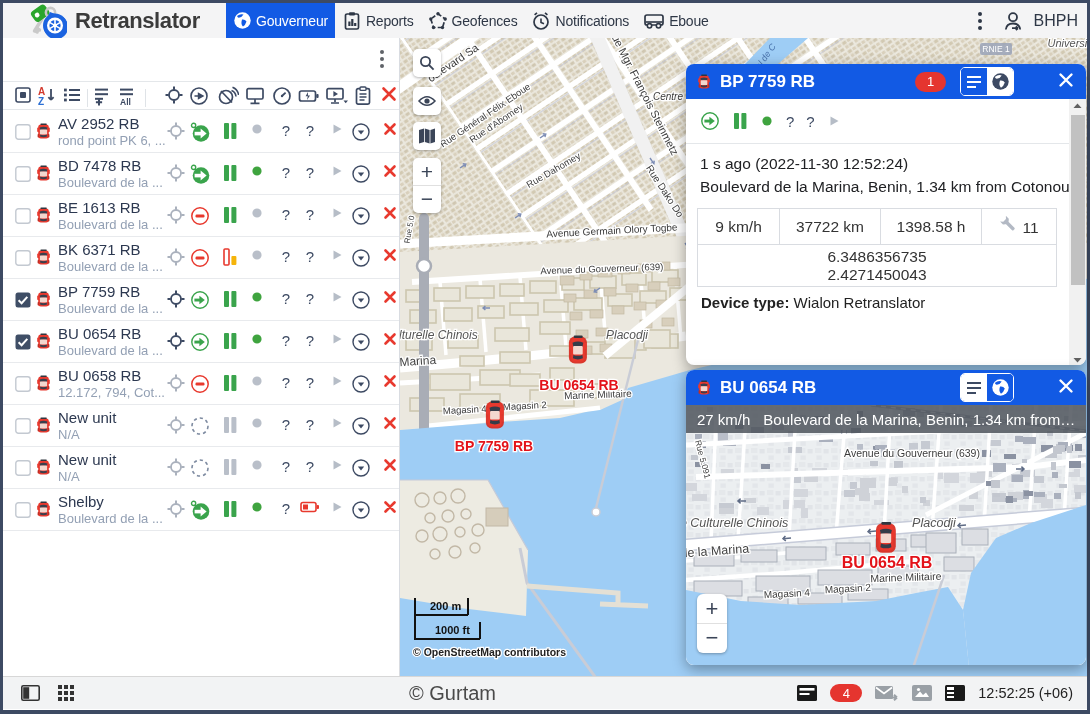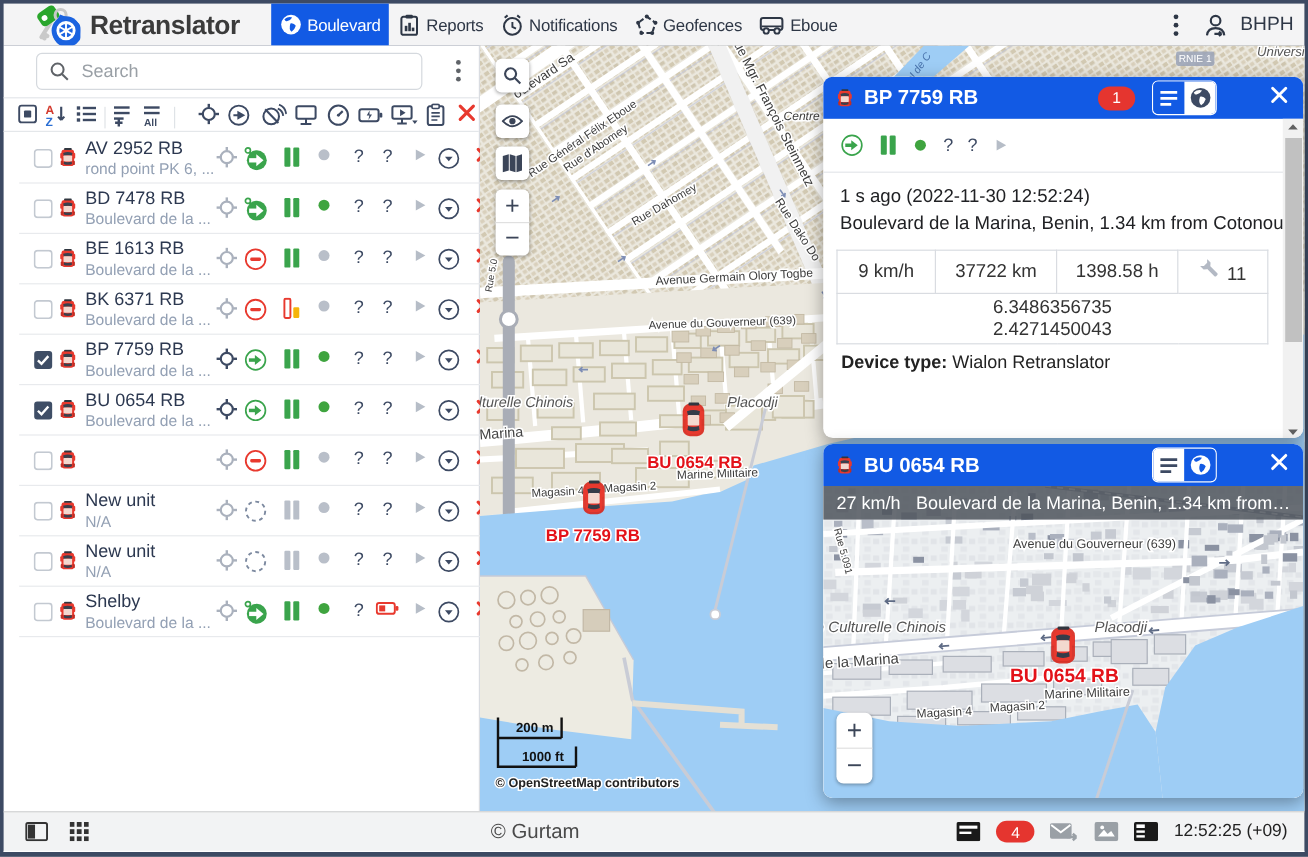--- a/index.html
+++ b/index.html
@@ -10,21 +10,21 @@
 #nav-right { margin-left:auto; display:flex; align-items:center; padding-right:9px; }
 #nav-right .bhph { font-size:16px; color:#2e3746; }
 #sidebar { position:absolute; left:3px; top:38px; width:397px; height:638px; background:#fff; border-right:1px solid #d9dce1; }
 #searchwrap { position:absolute; left:0; top:0; width:100%; height:44px; border-bottom:1px solid #e4e7ea; }
 #searchbox { position:absolute; left:27px; top:6px; width:322px; height:31px; border:1px solid #d5d9de; border-radius:5px; display:flex; align-items:center; padding-left:10px; }
 #searchbox .ph { color:#9aa0a6; font-size:15px; margin-left:10px; }
 #sdots { position:absolute; right:14px; top:11px; }
 #toolbar { position:absolute; left:0; top:44px; width:100%; height:28px; border-bottom:1px solid #e4e7ea; }
 #toolbar .ti { position:absolute; top:4px; }
 #toolbar .sep { position:absolute; top:7px; width:1px; height:18px; background:#dfe3e7; }
-#rows { position:absolute; left:13px; top:73px; width:100%; }
+#rows { position:absolute; left:0; top:73px; width:100%; }
 .row { position:relative; height:42px; border-bottom:1px solid #e8eaed; }
 .c-cb { position:absolute; left:12px; top:13px; }
 .c-car { position:absolute; left:34px; top:12px; }
 .c-name { position:absolute; left:55px; top:4px; width:105px; }
 .c-name .nm { font-size:15px; color:#2c3850; line-height:18px; white-space:nowrap; }
 .c-name .ad { font-size:13px; color:#93a0b4; line-height:16px; white-space:nowrap; }
 .ci { position:absolute; top:11px; width:20px; text-align:center; }
 #map { position:absolute; left:400px; top:38px; width:687px; height:638px; overflow:hidden; background:#f0eee7; }
 .mapbtn { position:absolute; width:28px; height:28px; background:#fff; border-radius:5px; box-shadow:0 1px 3px rgba(0,0,0,0.3); display:flex; align-items:center; justify-content:center; }
 #zoomgrp { position:absolute; left:13px; top:120px; width:28px; height:55px; background:#fff; border-radius:5px; box-shadow:0 1px 3px rgba(0,0,0,0.3); }
@@ -46,21 +46,21 @@
 table.stats td { border:1px solid #d9dce1; text-align:center; font-size:15.5px; color:#333; height:36px; }
 .connbox { width:360px; margin-left:-3px; background:#f2f3f5; border:1px solid #e1e3e8; padding:6px 9px; font-size:15px; color:#222; margin-top:8px; }
 .devline { font-size:15px; color:#222; margin-top:7px; padding-left:1px; }
 #p1scroll { position:absolute; right:0; top:35px; width:17px; height:266px; background:#f1f1f1; }
 #p1scroll .thumb { position:absolute; left:1.5px; top:16px; width:14px; height:170px; background:#c1c1c1; }
 #infobar { position:absolute; left:0; top:35px; width:100%; height:28px; background:rgba(78,84,92,0.85); color:#fff; font-size:15px; display:flex; align-items:center; padding-left:11px; z-index:5; white-space:nowrap; overflow:hidden; }
 #minizoom { position:absolute; left:11px; top:224px; width:30px; height:59px; background:#fff; border-radius:6px; box-shadow:0 1px 3px rgba(0,0,0,0.3); z-index:6; }
 #minizoom .z { height:29px; display:flex; align-items:center; justify-content:center; font-size:22px; color:#3b4558; }
 #minizoom .z + .z { border-top:1px solid #e0e0e0; }
 #bottom { position:absolute; left:3px; top:676px; width:1084px; height:34px; background:#f2f3f4; border-top:1px solid #d7d7d7; border-bottom:1px solid #fff; display:flex; align-items:center; }
-#bottom .mid { position:absolute; left:406px; font-size:17px; color:#4a4a4a; }
+#bottom .mid { position:absolute; left:406px; font-size:20px; color:#4a4a4a; }
 #bottom .right { margin-left:auto; display:flex; align-items:center; gap:13px; padding-right:14px; }
 #bottom .time { font-size:14.5px; color:#222; }
 .rbadge { background:#e5352f; color:#fff; font-size:13px; border-radius:10px; min-width:32px; height:18px; display:flex; align-items:center; justify-content:center; }
 </style></head><body>
 
 <div id="nav">
   <div id="logo">
     <svg width="38" height="34" viewBox="0 0 38 34" style="">
       <path d="M13 15 L5.5 27 M7.5 24 L10.5 26 M5.8 26.5 L8.2 28" stroke="#c9c9c9" stroke-width="3.4" fill="none" stroke-linecap="round"></path>
       <g transform="rotate(-35 11 9)">
@@ -74,50 +74,50 @@
       <circle cx="26" cy="21.5" r="1.9" fill="#fff"></circle>
       <path d="M26 14.7 L26 28.3 M20.1 18.1 L31.9 24.9 M20.1 24.9 L31.9 18.1" stroke="#fff" stroke-width="1.6"></path>
   </svg>
     <span class="t">Retranslator</span>
   </div>
   <div class="tab active">
       <svg width="19" height="19" viewBox="0 0 19 19" style="">
         <circle cx="9.5" cy="9.5" r="8.2" fill="#fff"></circle>
         <path d="M4 5 Q7 2.5 10.5 3.5 Q9 6 6.5 6.5 Q5 7.5 4 5 M9 8.5 Q12 8 13.5 10.5 Q12.5 14 10 15.5 Q7.5 13.5 9 8.5" fill="#125ae4"></path>
       </svg>
-      <span>Boulevard</span>
+      <span>Gouverneur</span>
     </div>
   <div class="tab">
       <svg width="20" height="20" viewBox="0 0 20 20" style="">
         <rect x="3.5" y="3" width="13" height="15" rx="1.6" fill="none" stroke="#2e3746" stroke-width="1.7"></rect>
         <rect x="7" y="1.2" width="6" height="3.2" rx="1" fill="#2e3746"></rect>
         <rect x="6.3" y="10.5" width="2.2" height="4.5" fill="#2e3746"></rect>
         <rect x="9.2" y="8" width="2.2" height="7" fill="#2e3746"></rect>
         <rect x="12.1" y="12" width="2.2" height="3" fill="#2e3746"></rect>
       </svg>
       <span>Reports</span>
-    </div>
-  <div class="tab">
-      <svg width="20" height="20" viewBox="0 0 20 20" style="">
-        <circle cx="10" cy="11" r="7" fill="none" stroke="#2e3746" stroke-width="1.7"></circle>
-        <path d="M10 7.4 L10 11.4 L13 12.8" fill="none" stroke="#2e3746" stroke-width="1.6"></path>
-        <path d="M3.6 3.8 L6 1.8 M16.4 3.8 L14 1.8" stroke="#2e3746" stroke-width="1.7"></path>
-      </svg>
-      <span>Notifications</span>
     </div>
   <div class="tab">
       <svg width="20" height="20" viewBox="0 0 20 20" style="">
         <path d="M10 2.8 L17.2 8 L14.5 16.5 L5.5 16.5 L2.8 8 Z" fill="none" stroke="#2e3746" stroke-width="1.7" stroke-dasharray="4 2.2"></path>
         <circle cx="10" cy="2.8" r="1.7" fill="#2e3746"></circle>
         <circle cx="17.2" cy="8" r="1.7" fill="#2e3746"></circle>
         <circle cx="14.5" cy="16.5" r="1.7" fill="#2e3746"></circle>
         <circle cx="5.5" cy="16.5" r="1.7" fill="#2e3746"></circle>
         <circle cx="2.8" cy="8" r="1.7" fill="#2e3746"></circle>
       </svg>
       <span>Geofences</span>
+    </div>
+  <div class="tab">
+      <svg width="20" height="20" viewBox="0 0 20 20" style="">
+        <circle cx="10" cy="11" r="7" fill="none" stroke="#2e3746" stroke-width="1.7"></circle>
+        <path d="M10 7.4 L10 11.4 L13 12.8" fill="none" stroke="#2e3746" stroke-width="1.6"></path>
+        <path d="M3.6 3.8 L6 1.8 M16.4 3.8 L14 1.8" stroke="#2e3746" stroke-width="1.7"></path>
+      </svg>
+      <span>Notifications</span>
     </div>
   <div class="tab">
       <svg width="22" height="20" viewBox="0 0 22 20" style="">
         <rect x="2" y="4" width="18" height="10" rx="2" fill="none" stroke="#2e3746" stroke-width="1.7"></rect>
         <path d="M2.6 11 L19.4 11" stroke="#2e3746" stroke-width="1.6"></path>
         <circle cx="6.5" cy="14.8" r="2.2" fill="#f4f4f5" stroke="#2e3746" stroke-width="1.6"></circle>
         <circle cx="15.5" cy="14.8" r="2.2" fill="#f4f4f5" stroke="#2e3746" stroke-width="1.6"></circle>
       </svg>
       <span>Eboue</span>
     </div>
@@ -135,27 +135,20 @@
           <path d="M3.8 19.5 Q4.5 13.5 11 13.5 Q17.5 13.5 18.2 19.5" fill="none" stroke="#2e3746" stroke-width="1.8"></path>
           <path d="M10 18.2 L16 18.2 M16 18.2 L13.8 16.4 M16 18.2 L13.8 20" stroke="#2e3746" stroke-width="1.8" fill="none"></path>
         </svg>
       </span>
       <span class="bhph">BHPH</span>
     </div>
 </div>
 
 <div id="sidebar">
   <div id="searchwrap">
-    <div id="searchbox">
-        <svg width="17" height="17" viewBox="0 0 17 17" style="">
-          <circle cx="7" cy="7" r="5" fill="none" stroke="#5f6368" stroke-width="1.7"></circle>
-          <path d="M10.8 10.8 L15.5 15.5" stroke="#5f6368" stroke-width="1.7"></path>
-        </svg>
-        <span class="ph">Search</span>
-      </div>
     <div id="sdots"><svg width="6" height="20" viewBox="0 0 6 20" style="">
           <circle cx="3" cy="3" r="2" fill="#5f6368"></circle>
           <circle cx="3" cy="10" r="2" fill="#5f6368"></circle>
           <circle cx="3" cy="17" r="2" fill="#5f6368"></circle>
         </svg></div>
   </div>
   <div id="toolbar">
     <span class="ti" style="left:11px"><svg width="18" height="18" viewBox="0 0 18 18" style="">
           <rect x="2" y="2" width="14" height="14" rx="2" fill="#fff" stroke="#3d4a63" stroke-width="1.6"></rect>
           <rect x="6" y="6" width="6" height="6" rx="1" fill="#3d4a63"></rect>
@@ -564,20 +557,24 @@
       <rect x="0.2" y="4.6" width="2" height="4.4" rx="0.8" fill="#e8392e"></rect>
               <rect x="10.8" y="4.6" width="2" height="4.4" rx="0.8" fill="#e8392e"></rect>
       <rect x="0.6" y="11" width="1.8" height="3.6" rx="0.8" fill="#c22e24"></rect>
               <rect x="10.6" y="11" width="1.8" height="3.6" rx="0.8" fill="#c22e24"></rect>
       <path d="M2.6 4.5 Q6.5 3 10.4 4.5 L9.8 7 Q6.5 5.9 3.2 7 Z" fill="#39404d"></path>
       <rect x="2.9" y="6.6" width="7.2" height="5" rx="0.6" fill="#f3d8cf"></rect>
       <path d="M3 13.6 Q6.5 15 10 13.6 L9.7 11.6 Q6.5 12.7 3.3 11.6 Z" fill="#39404d"></path>
       <rect x="3.4" y="0.4" width="6.4" height="1.6" rx="0.7" fill="#30363f"></rect>
     </g>
           </svg></span>
+      <div class="c-name">
+          <div class="nm">BU 0658 RB</div>
+          <div class="ad">12.172, 794, Cot...</div>
+        </div>
       <span class="ci" style="left:163px"><svg width="18" height="18" viewBox="0 0 18 18" style="">
             <circle cx="9" cy="9" r="5" fill="none" stroke="#aab1bd" stroke-width="1.8"></circle>
             <rect x="8" y="0.5" width="2" height="3.2" fill="#aab1bd"></rect>
             <rect x="8" y="14.3" width="2" height="3.2" fill="#aab1bd"></rect>
             <rect x="0.5" y="8" width="3.2" height="2" fill="#aab1bd"></rect>
             <rect x="14.3" y="8" width="3.2" height="2" fill="#aab1bd"></rect>
           </svg></span>
       <span class="ci" style="left:187px"><svg width="20" height="20" viewBox="0 0 20 20" style="">
             <circle cx="10" cy="10" r="8.2" fill="#fff" stroke="#e8392e" stroke-width="1.5"></circle>
             <rect x="5.5" y="8.6" width="9" height="2.8" rx="1.2" fill="#e8392e"></rect>
@@ -1512,15 +1509,15 @@
         <rect x="0" y="0" width="20" height="16" rx="2" fill="#9aa0a6"></rect>
         <path d="M3 12 L8 6.5 L11 10 L14 7.5 L17 12 Z" fill="#fff"></path>
         <circle cx="6.5" cy="4.5" r="1.6" fill="#fff"></circle>
       </svg>
     <svg width="20" height="16" viewBox="0 0 20 16" style="">
         <rect x="0" y="0" width="20" height="16" rx="1.5" fill="#1a1a1a"></rect>
         <rect x="2" y="2" width="7" height="3" fill="#fff"></rect>
         <rect x="2" y="7" width="7" height="2" fill="#fff"></rect>
         <rect x="2" y="11" width="7" height="2" fill="#fff"></rect>
       </svg>
-    <span class="time">12:52:25 (+09)</span>
+    <span class="time">12:52:25 (+06)</span>
   </div>
 </div>
 
 </body></html>

